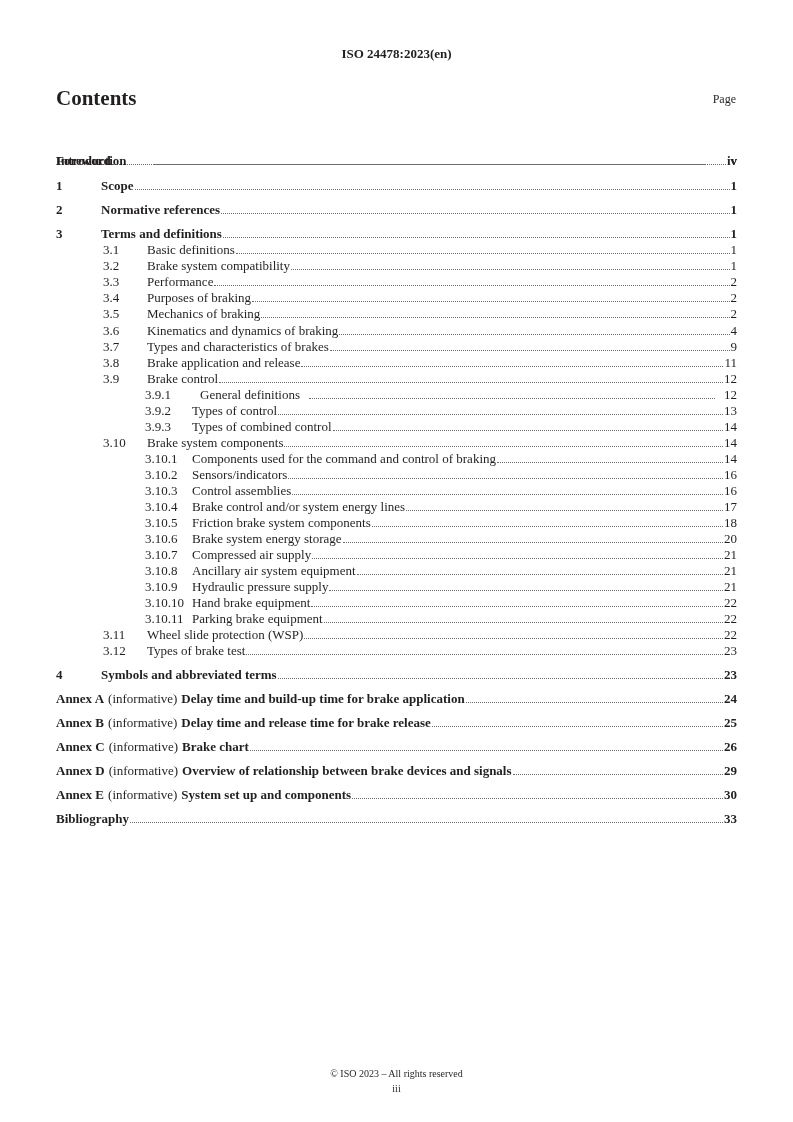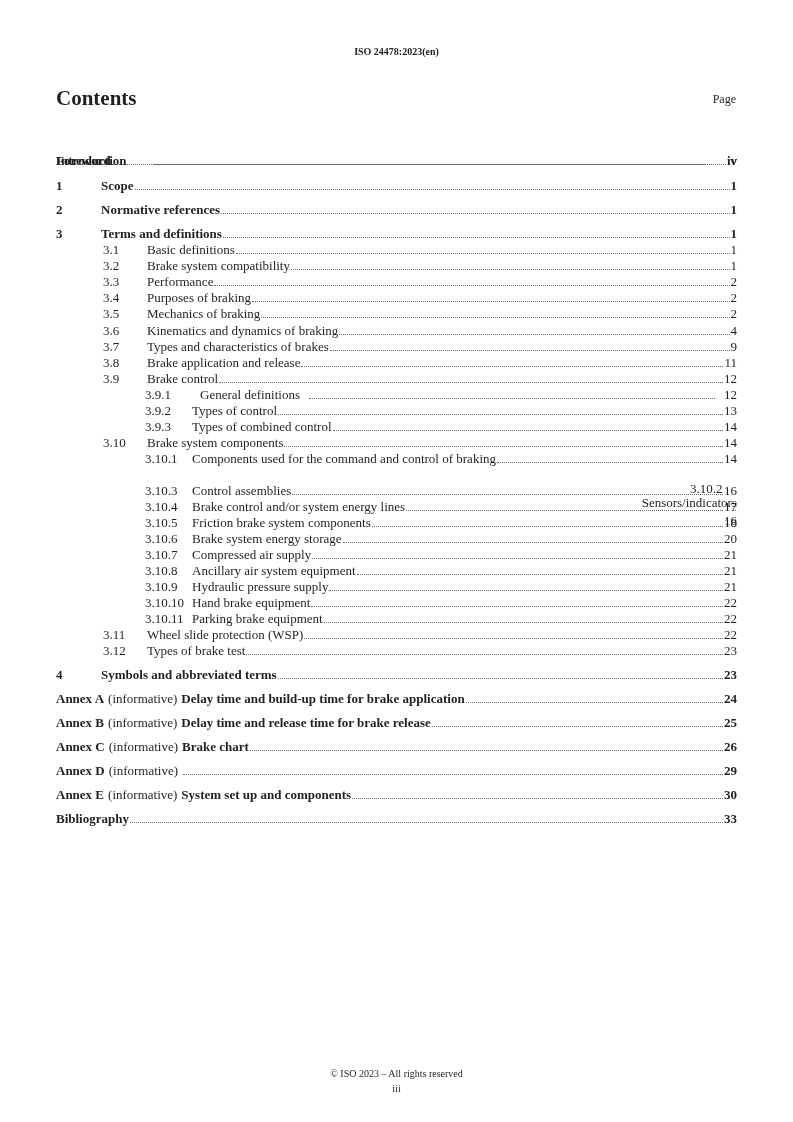--- a/index.html
+++ b/index.html
@@ -3,21 +3,21 @@
 <meta charset="utf-8">
 <style>
   html, body { margin: 0; padding: 0; background: #ffffff; }
   body {
     width: 793px; height: 1122px; position: relative; overflow: hidden;
     font-family: "Liberation Serif", "DejaVu Serif", serif;
     color: #231f20;
   }
   .doc-header {
     position: absolute; top: 46px; left: 0; width: 793px; text-align: center;
-    font-weight: bold; font-size: 10px;
+    font-weight: bold; font-size: 13px;
   }
   .contents-title {
     position: absolute; top: 86px; left: 56px;
     font-weight: bold; font-size: 21px;
   }
   .page-label {
     position: absolute; top: 92px; right: 57px; font-size: 12px;
   }
   .toc {
     position: absolute; top: 128px; left: 56px; width: 681px;
@@ -160,21 +160,21 @@
       <span class="title">Brake system components</span>
       <span class="dots"></span>
       <span class="pg">14</span>
     </div>
     <div class="row l3" style="top: 322px;">
       <span class="num">3.10.1</span>
       <span class="title">Components used for the command and control of braking</span>
       <span class="dots"></span>
       <span class="pg">14</span>
     </div>
-    <div class="row l3" style="top: 354px; flex-direction: column;">
+    <div class="row l3" style="top: 338px;">
       <span class="num">3.10.2</span>
       <span class="title">Sensors/indicators</span>
       <span class="dots"></span>
       <span class="pg">16</span>
     </div>
     <div class="row l3" style="top: 354px;">
       <span class="num">3.10.3</span>
       <span class="title">Control assemblies</span>
       <span class="dots"></span>
       <span class="pg">16</span>
@@ -262,20 +262,21 @@
     <div class="row l1 bold annex" style="top: 610px;">
       <span>Annex C</span>
       <span class="informative">(informative)</span>
       <span class="title">Brake chart</span>
       <span class="dots"></span>
       <span class="pg">26</span>
     </div>
     <div class="row l1 bold annex" style="top: 634px;">
       <span>Annex D</span>
       <span class="informative">(informative)</span>
+      <span class="title">Overview of relationship between brake devices and signals</span>
       <span class="dots"></span>
       <span class="pg">29</span>
     </div>
     <div class="row l1 bold annex" style="top: 658px;">
       <span>Annex E</span>
       <span class="informative">(informative)</span>
       <span class="title">System set up and components</span>
       <span class="dots"></span>
       <span class="pg">30</span>
     </div>

